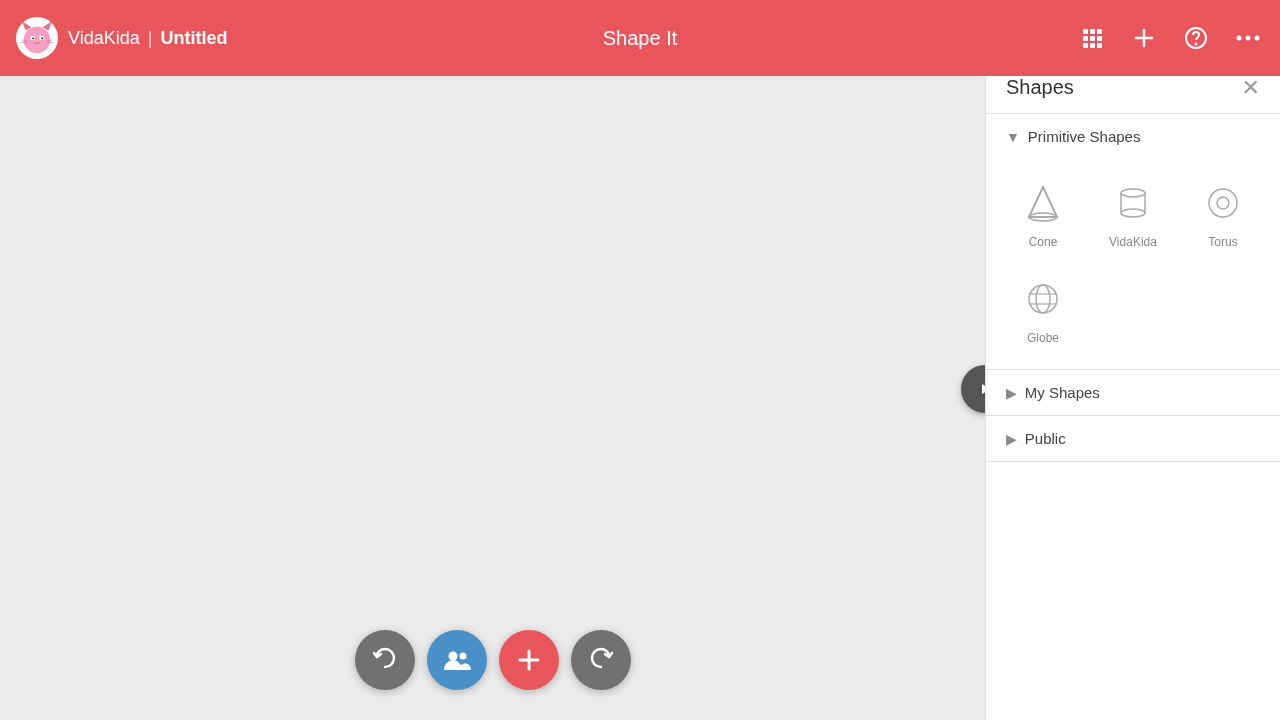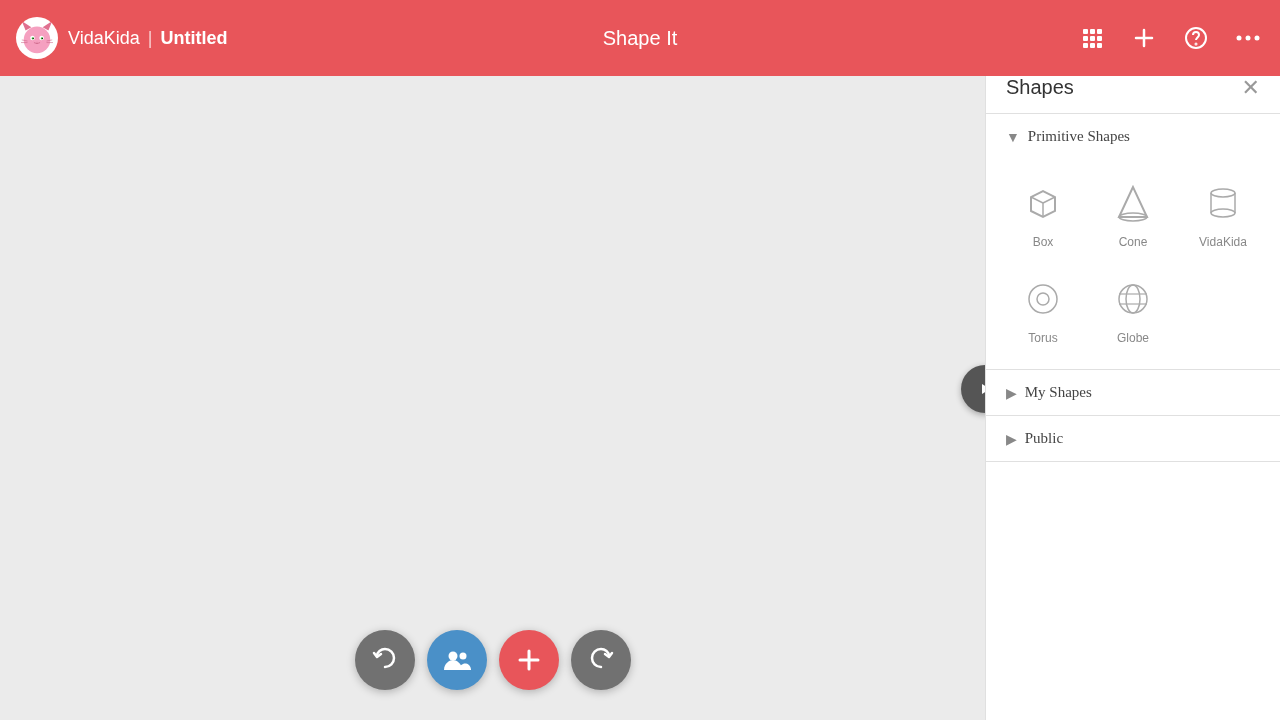--- a/index.html
+++ b/index.html
@@ -103,21 +103,21 @@
     }
     .section-header {
       display: flex; align-items: center; padding: 14px 20px;
       cursor: pointer; user-select: none;
       gap: 8px;
     }
     .section-arrow {
       font-size: 14px; color: #888;
     }
     .section-label {
-      font-size: 15px; font-weight: 500; color: #444; font-family: Liberation Serif, serif;
+      font-size: 15px; font-weight: 500; color: #444;
     }
 
     
     #primitive-shapes-grid {
       display: grid; grid-template-columns: repeat(3, 1fr);
       gap: 8px; padding: 10px 16px 16px;
     }
     .shape-item {
       display: flex; flex-direction: column; align-items: center;
       gap: 6px; cursor: pointer; padding: 8px 4px;
@@ -243,31 +243,20 @@
     <span id="close-btn">✕</span>
   </div>
 
   <div class="section">
     <div class="section-header">
       <span class="section-arrow">▼</span>
       <span class="section-label">Primitive Shapes</span>
     </div>
     <div id="primitive-shapes-grid">
 
-      <div class="shape-item">
-        <div class="shape-icon">
-          <svg viewBox="0 0 48 48" fill="none" xmlns="http://www.w3.org/2000/svg">
-            <polygon points="12,32 24,38 36,32 36,18 24,12 12,18" stroke="#aaa" stroke-width="2" fill="none"></polygon>
-            <line x1="12" y1="18" x2="24" y2="24" stroke="#aaa" stroke-width="1.5"></line>
-            <line x1="36" y1="18" x2="24" y2="24" stroke="#aaa" stroke-width="1.5"></line>
-            <line x1="24" y1="24" x2="24" y2="38" stroke="#aaa" stroke-width="1.5"></line>
-          </svg>
-        </div>
-        <span class="shape-label">Box</span>
-      </div>
 
       <div class="shape-item">
         <div class="shape-icon">
           <svg viewBox="0 0 48 48" fill="none" xmlns="http://www.w3.org/2000/svg">
             <polygon points="24,8 10,38 38,38" stroke="#aaa" stroke-width="2" fill="none"></polygon>
             <ellipse cx="24" cy="38" rx="14" ry="4" stroke="#aaa" stroke-width="1.5" fill="none"></ellipse>
           </svg>
         </div>
         <span class="shape-label">Cone</span>
       </div>

